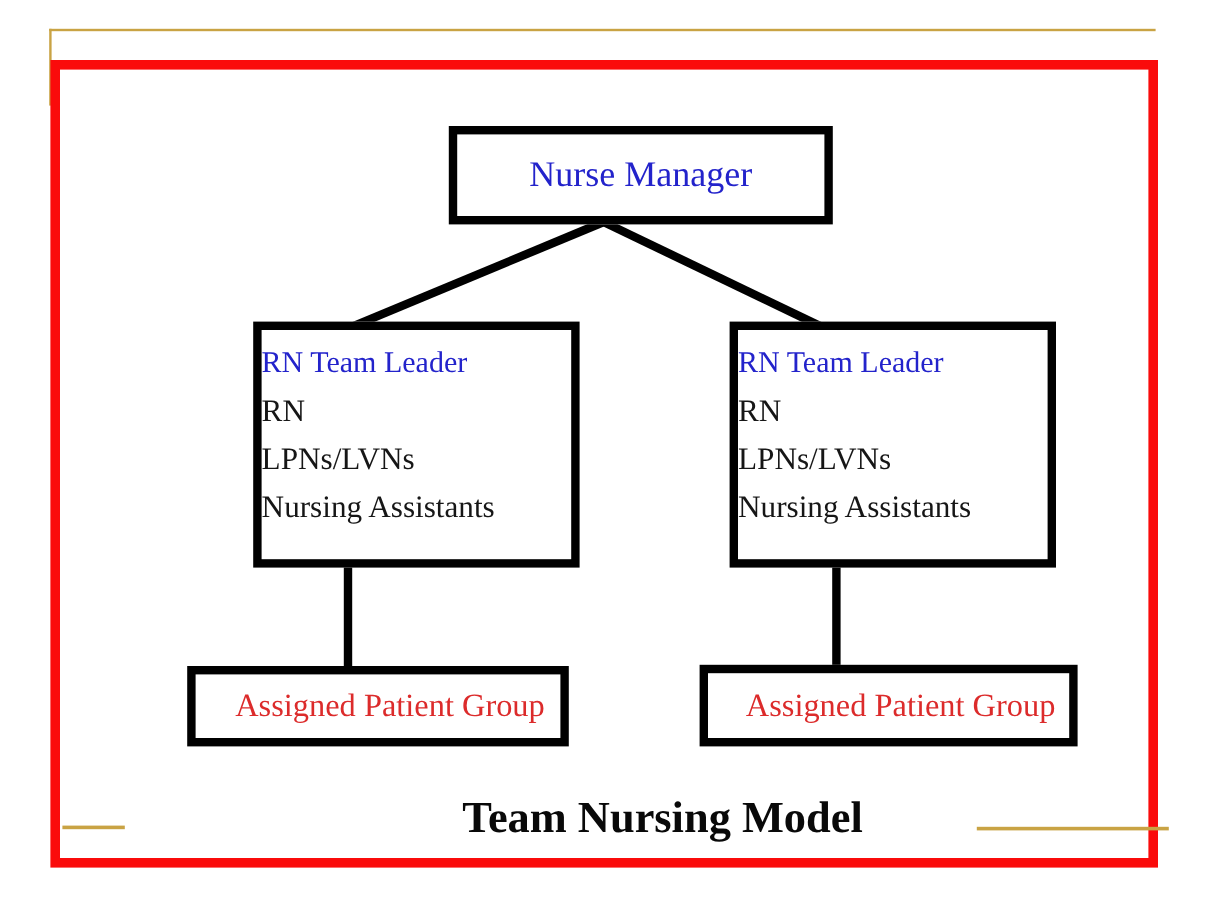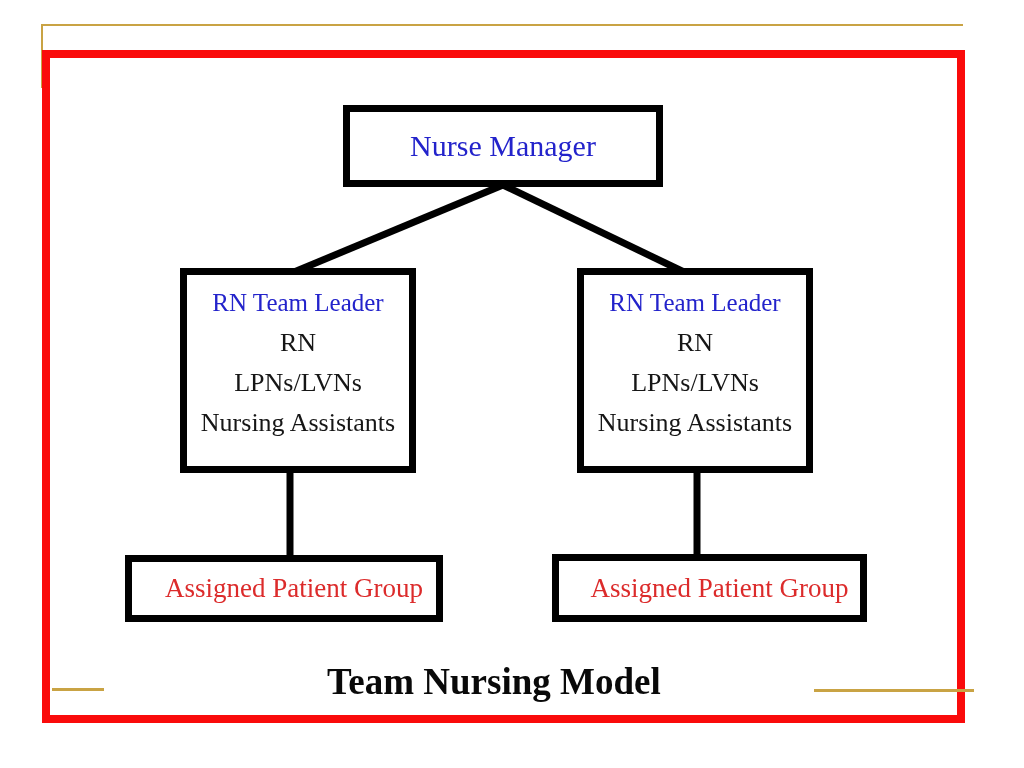--- a/index.html
+++ b/index.html
@@ -21,42 +21,42 @@
     position:absolute;left:42px;top:50px;width:923px;height:673px;
     box-sizing:border-box;border:8px solid var(--frame-red,#FA0B0B);
     background:transparent;
   }
   
   #connector-layer{position:absolute;left:0;top:0;width:1024px;height:768px;z-index:1;}
   #connector-layer line{stroke:#000;stroke-width:7;}
   
   .node{
     position:absolute;box-sizing:border-box;background:#ffffff;
-    border:7px solid var(--box-border-black,#000);z-index:2;text-align:center;
+    border:7px solid var(--box-border-black,#000);z-index:2;text-align:left;margin-left:31px;
   }
   #box-root{
     left:343px;top:105px;width:320px;height:82px;
     display:flex;align-items:center;justify-content:center;
     color:var(--leader-blue,#2323CB);font-size:30px;
   }
-  .team-box{top:268px;width:236px;height:205px;padding-top:8px;}
+  .team-box{top:268px;width:272px;height:205px;padding-top:8px;}
   #box-team-0{left:180px;}
   #box-team-1{left:577px;}
   .team-leader{display:block;color:var(--leader-blue,#2323CB);font-size:25px;line-height:40px;}
   .team-member{display:block;color:var(--member-black,#161616);font-size:26px;line-height:40px;}
   .pg-box{
     display:flex;align-items:center;justify-content:center;
     color:var(--patient-red,#DC2B2B);font-size:27px;padding-left:20px;
   }
   #box-pg-0{left:125px;top:555px;width:318px;height:67px;}
   #box-pg-1{left:552px;top:554px;width:315px;height:68px;}
   
   #slide-title{
     position:absolute;left:327px;top:660px;width:392px;z-index:3;
-    text-align:left;font-size:37px;font-weight:bold;
+    text-align:right;font-size:37px;font-weight:bold;
     color:var(--title-black,#090909);
   }
 </style>
 </head>
 <body>
 
 <div id="canvas">
 
   <div id="gold-top" class="gold"></div>
   <div id="gold-left" class="gold"></div>

